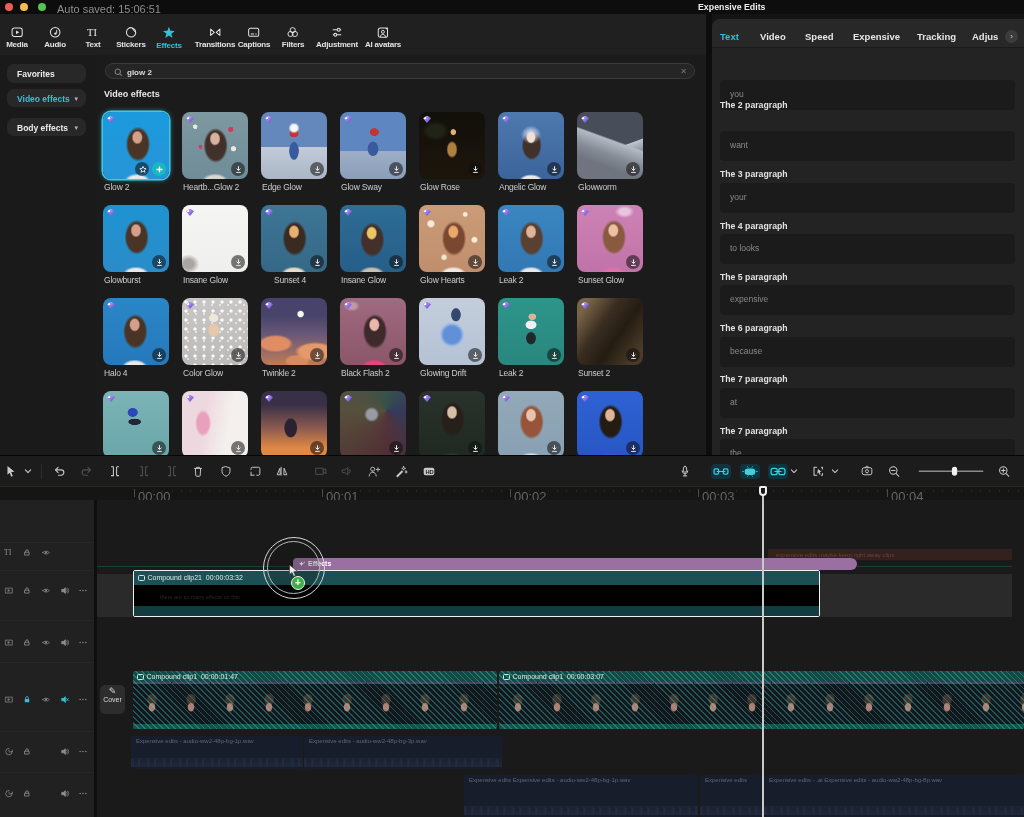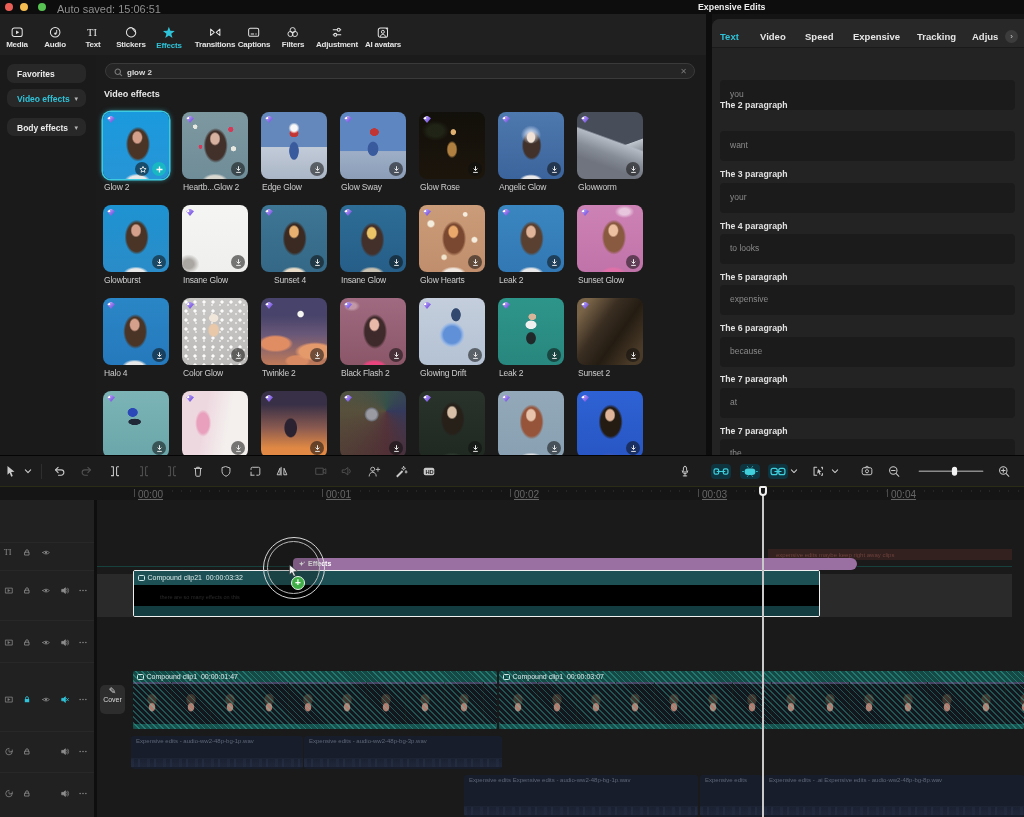--- a/index.html
+++ b/index.html
@@ -61,21 +61,21 @@
   .pfield span { position:absolute; left:10px; top:9px; font-size:8.5px; color:#8a8a8a; }
 
   
   #tltoolbar { left:0; top:455px; width:1024px; height:31px; background:#1c1c1c; border-top:1px solid #050505;}
   .ticon { position:absolute; top:7px; transform:translateX(-50%) scale(0.88); }
   .cybtn { position:absolute; top:7.5px; width:20px; height:15px; background:#0e3440; border-radius:4px; }
 
   
   #ruler { left:0; top:486px; width:1024px; height:14px; background:#151515;
     border-top:1px solid #2a2c16; }
-  .rlab { position:absolute; top:2px; font-size:10px; color:#666;text-decoration:underline; }
+  .rlab { position:absolute; top:2px; font-size:13px; color:#666; }
   .rtick { position:absolute; top:2px; width:1px; height:8px; background:#4a4a4a; }
   #microticks { position:absolute; left:134px; top:3px; width:890px; height:2px;
     background:repeating-linear-gradient(90deg,#262626 0 1px,transparent 1px 9.4px); }
 
   
   #tracks { left:0; top:500px; width:1024px; height:317px; background:#1a1a1a; }
   #leftcol { position:absolute; left:0; top:0; width:94px; height:317px; background:#212121; }
   #coldiv { position:absolute; left:94px; top:0; width:3px; height:317px; background:#0e0e0e; }
   .lcicon { position:absolute; transform:translate(-50%,-50%) scale(0.82); }
   .lcsep { position:absolute; left:0; width:94px; height:1px; background:#282828; }

